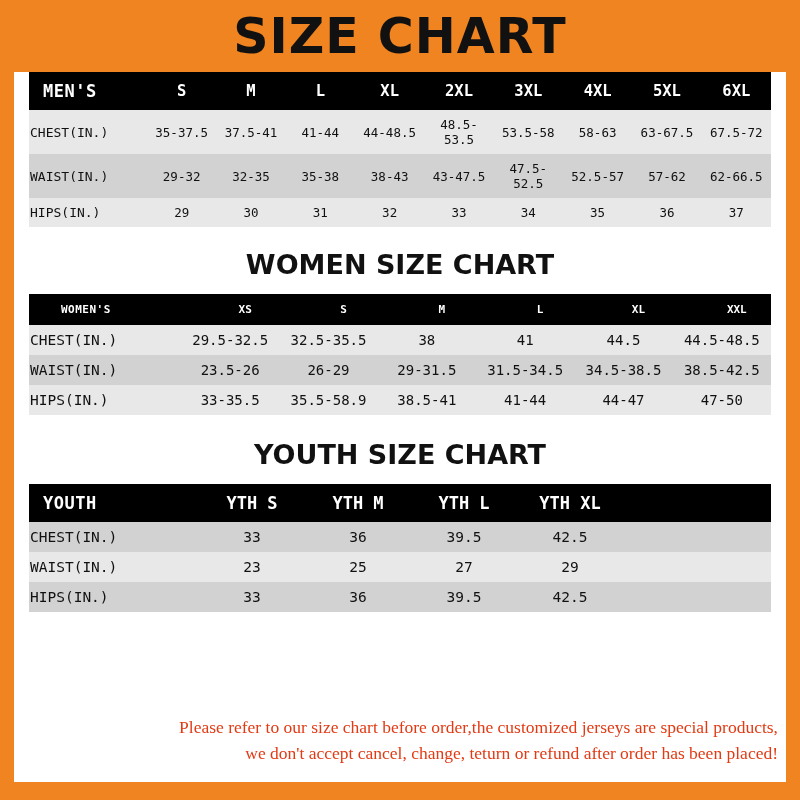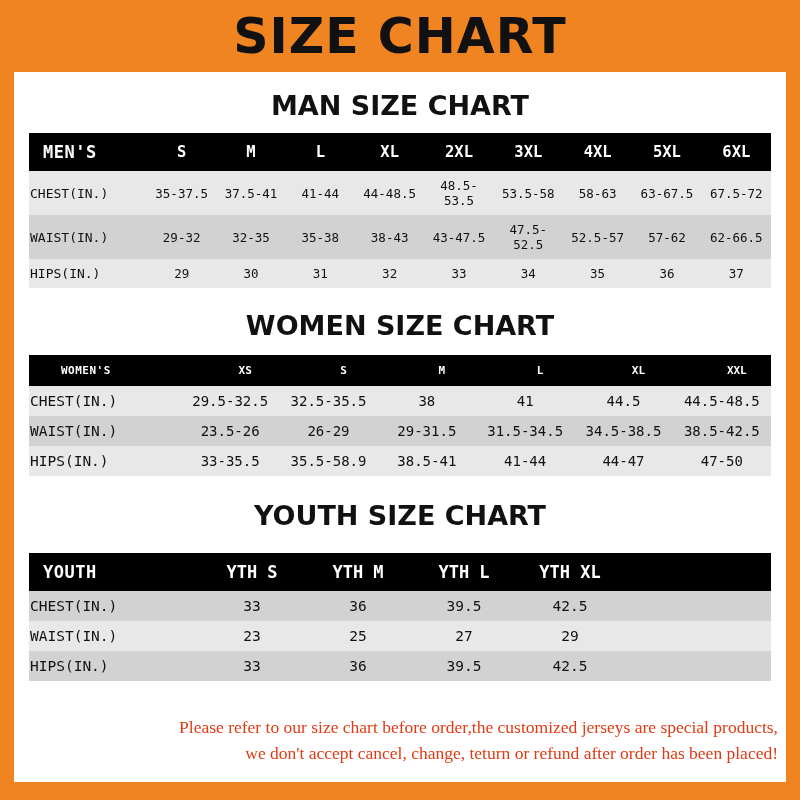--- a/index.html
+++ b/index.html
@@ -42,21 +42,21 @@
   .section-title {
     text-align: center;
     font-family: "DejaVu Sans", sans-serif;
     font-weight: 700;
     font-size: 27px;
     color: #111111;
     letter-spacing: 0px;
   }
   .mst { margin-top: 18px; margin-bottom: 12px; }
   .wst { margin-top: 22px; margin-bottom: 14px; }
-  .yst { margin-top: 24px; margin-bottom: 22px; }
+  .yst { margin-top: 24px; margin-bottom: 14px; }
 
   table {
     border-collapse: collapse;
     width: 742px;
     margin: 0 auto;
     table-layout: fixed;
   }
   thead tr {
     background: #000000;
     color: #ffffff;
@@ -124,21 +124,20 @@
 <body>
 
 <div id="page">
 
   <div class="banner">
     <div class="banner-title">SIZE CHART</div>
   </div>
 
   <div class="content">
 
-    <div class="section-title mst">MAN SIZE CHART</div>
     <table class="men">
       <colgroup>
         <col class="c0">
           <col>
           <col>
           <col>
           <col>
           <col>
           <col>
           <col>

